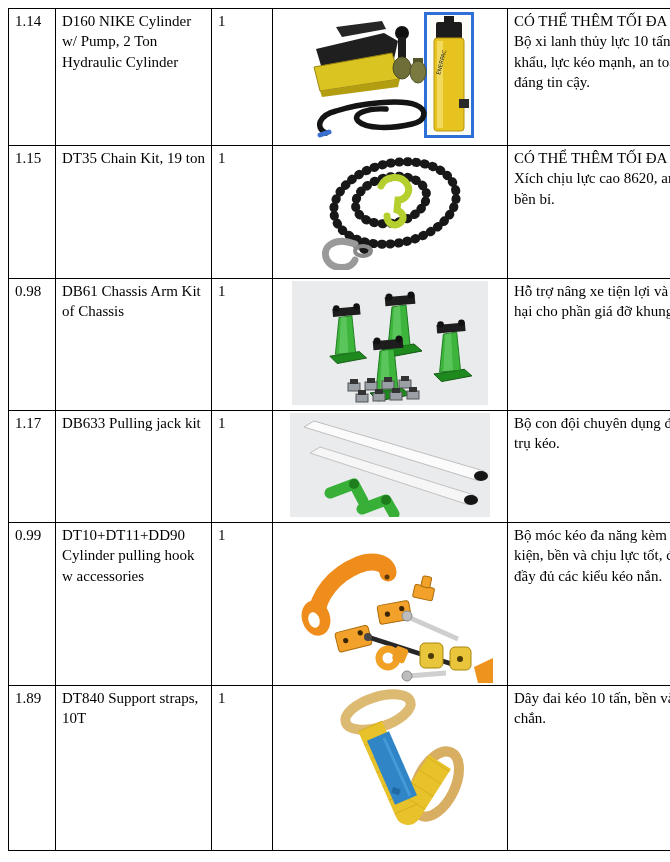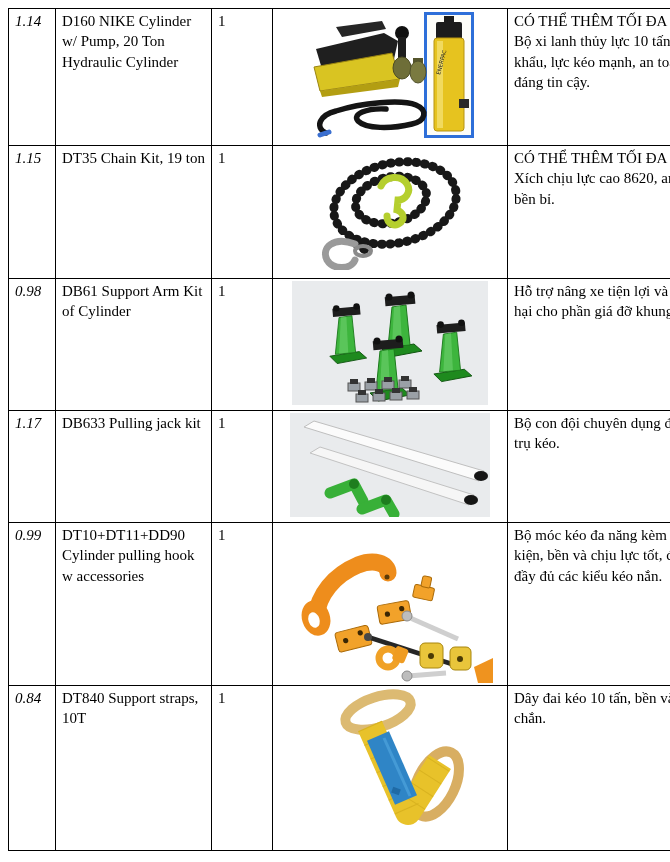--- a/index.html
+++ b/index.html
@@ -1,36 +1,36 @@
 <!DOCTYPE html>
 <html><head>
 <meta charset="utf-8">
 <style>
   html,body{margin:0;padding:0;background:#ffffff;}
   body{width:670px;height:862px;font-family:"Liberation Serif", serif;color:#000;}
   .doc{padding:8px 6px 4px 8px;}
   table.spec{border-collapse:collapse;table-layout:fixed;width:656px;}
   table.spec td{border:1.6px solid #000;vertical-align:top;padding:2px 6px;font-size:15px;line-height:1.36;word-wrap:break-word;}
-  td.c-no{width:34px;padding-left:4px;padding-right:2px;font-style:italic;}
+  td.c-no{width:34px;padding-left:4px;padding-right:2px;}
   td.c-desc{width:143px;}
   td.c-qty{width:48px;}
   td.c-img{width:222px;text-align:center;vertical-align:middle;padding:2px;}
   td.c-note{width:209px;}
   .pimg{display:inline-block;vertical-align:middle;}
 </style>
 </head>
 <body>
 
 <div class="doc">
 <table class="spec">
 
   <tbody>
         <tr style="height:137px;">
     <td class="c-no">1.14</td>
-    <td class="c-desc">D160 NIKE Cylinder w/ Pump, 20 Ton Hydraulic Cylinder</td>
+    <td class="c-desc">D160 NIKE Cylinder w/ Pump, 2 Ton Hydraulic Cylinder</td>
     <td class="c-qty">1</td>
     <td class="c-img">
       <svg class="pimg" width="168" height="128" viewBox="0 0 168 128">
         <rect x="0" y="0" width="168" height="128" fill="#ffffff"></rect>
 
         <rect x="118" y="1" width="50" height="126" fill="#2e6fd9"></rect>
         <rect x="121" y="4" width="44" height="120" fill="#fdfdf8"></rect>
         <rect x="138" y="5" width="10" height="9" fill="#1c1c1c"></rect>
         <rect x="130" y="11" width="26" height="21" rx="2" fill="#1c1c1c"></rect>
         <rect x="128" y="27" width="30" height="93" rx="3" fill="#e6c31f" stroke="#b69310"></rect>
@@ -71,21 +71,21 @@
 
         <path d="M52,96 C30,88 18,100 24,112 C30,122 48,122 52,112" stroke="#9a9a9a" stroke-width="7" fill="none" stroke-linecap="round"></path>
         <ellipse cx="60" cy="103" rx="8" ry="5" fill="none" stroke="#8a8a8a" stroke-width="4"></ellipse>
       </svg>
     </td>
     <td class="c-note">CÓ THỂ THÊM TỐI ĐA 2 BỘ: Xích chịu lực cao 8620, an toàn và bền bỉ.</td>
   </tr>
 
   <tr style="height:132px;">
     <td class="c-no">0.98</td>
-    <td class="c-desc">DB61 Support Arm Kit of Cylinder</td>
+    <td class="c-desc">DB61 Chassis Arm Kit of Chassis</td>
     <td class="c-qty">1</td>
     <td class="c-img">
       <svg class="pimg" width="196" height="124" viewBox="0 0 196 124">
         <rect x="0" y="0" width="196" height="124" fill="#e9ebed"></rect>
         <g>
 
           <g transform="translate(36,20) scale(0.92)">
             <polygon points="2,60 34,55 42,62 10,68" fill="#1e8a1e" stroke="#115511"></polygon>
             <polygon points="12,18 26,16 30,56 8,58" fill="#3db53d" stroke="#1d7a1d"></polygon>
             <polygon points="14,18 20,17 22,56 12,57" fill="#66cc66" opacity="0.7"></polygon>
@@ -208,21 +208,21 @@
         <circle cx="172" cy="134" r="3" fill="#4a3a06"></circle>
         <line x1="120" y1="151" x2="158" y2="148" stroke="#cfcfcf" stroke-width="5"></line>
         <circle cx="119" cy="151" r="5" fill="#bdbdbd" stroke="#8a8a8a"></circle>
         <polygon points="186,142 205,133 205,158 190,158" fill="#ef931f"></polygon>
       </svg>
     </td>
     <td class="c-note">Bộ móc kéo đa năng kèm phụ kiện, bền và chịu lực tốt, đáp ứng đầy đủ các kiểu kéo nắn.</td>
   </tr>
 
   <tr style="height:165px;">
-    <td class="c-no">0.84</td>
+    <td class="c-no">1.89</td>
     <td class="c-desc">DT840 Support straps, 10T</td>
     <td class="c-qty">1</td>
     <td class="c-img">
       <svg class="pimg" width="185" height="148" viewBox="0 0 185 148">
         <rect x="0" y="0" width="185" height="148" fill="#ffffff"></rect>
 
         <ellipse cx="80" cy="24" rx="34" ry="15" transform="rotate(-18 80 24)" fill="none" stroke="#dcba72" stroke-width="10"></ellipse>
         <ellipse cx="138" cy="96" rx="19" ry="35" transform="rotate(26 138 96)" fill="none" stroke="#d8ae62" stroke-width="10"></ellipse>
 
         <path d="M72,38 L110,124 L142,74" stroke="#e8c22a" stroke-width="26" fill="none" stroke-linejoin="round"></path>

